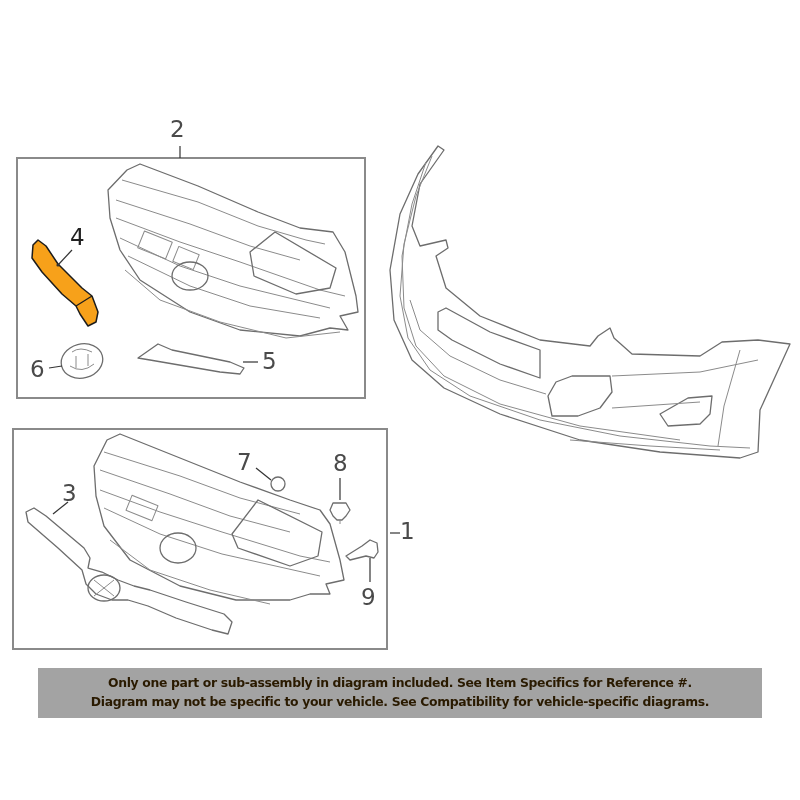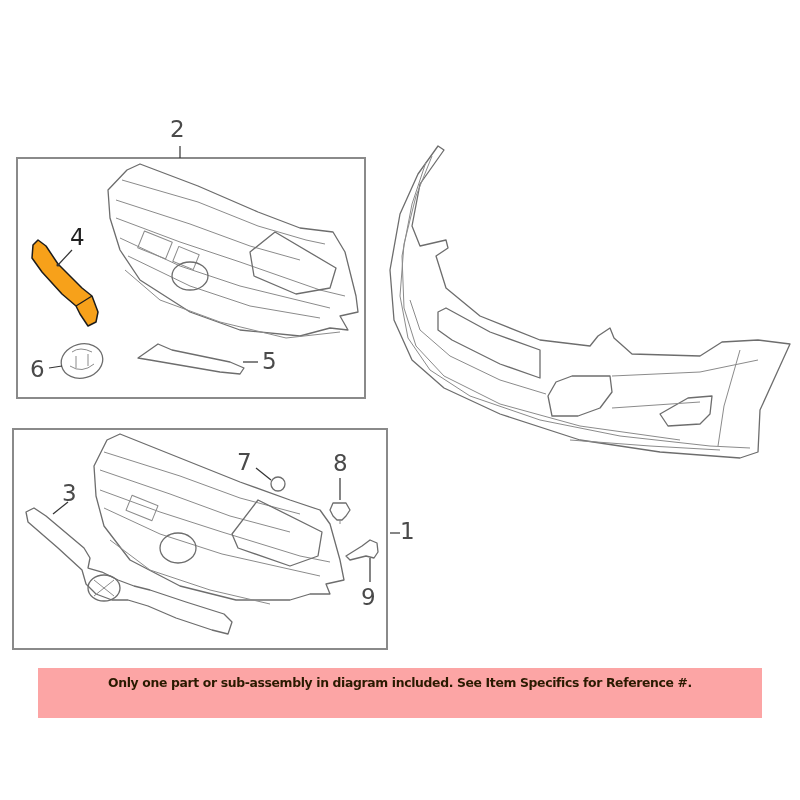--- a/index.html
+++ b/index.html
@@ -1,21 +1,21 @@
 <!DOCTYPE html>
 <html><head>
 <meta charset="utf-8">
 <style>
   html, body { margin: 0; padding: 0; background: #ffffff; }
   body { width: 800px; height: 800px; position: relative; overflow: hidden; font-family: "DejaVu Sans", sans-serif; }
   .stage { position: absolute; left: 0; top: 0; width: 800px; height: 800px; }
   .callout { position: absolute; font-family: "DejaVu Sans", sans-serif; font-size: 23px; color: #4a4a4a; line-height: 1; font-weight: normal; }
   .callout.dark { color: #222; }
   .box { position: absolute; border: 2px solid #8a8a8a; box-sizing: border-box; }
-  .banner { position: absolute; left: 38px; top: 668px; width: 724px; height: 50px; background: #fca5a5; box-sizing: border-box; padding: 5px 0 0 0; text-align: center; }
+  .banner { position: absolute; left: 38px; top: 668px; width: 724px; height: 50px; background: #a3a3a3; box-sizing: border-box; padding: 5px 0 0 0; text-align: center; }
   .banner-line { font-family: "DejaVu Sans", sans-serif; font-weight: bold; font-size: 12.4px; color: #2a1a00; line-height: 19px; white-space: nowrap; letter-spacing: -0.35px; }
   svg { position: absolute; left: 0; top: 0; }
   .ln { fill: none; stroke: #6d6d6d; stroke-width: 1.3; stroke-linejoin: round; stroke-linecap: round; }
   .ln2 { fill: none; stroke: #8b8b8b; stroke-width: 1; stroke-linejoin: round; }
   .lead { fill: none; stroke: #333; stroke-width: 1.2; }
 </style>
 </head>
 <body>
 
 <div class="stage">
@@ -114,14 +114,15 @@
   <div class="callout" style="left:30px; top:358px;">6</div>
   <div class="callout" style="left:262px; top:350px;">5</div>
   <div class="callout" style="left:237px; top:451px;">7</div>
   <div class="callout" style="left:333px; top:452px;">8</div>
   <div class="callout" style="left:62px; top:482px;">3</div>
   <div class="callout" style="left:400px; top:520px;">1</div>
   <div class="callout" style="left:361px; top:586px;">9</div>
 
   <div class="banner">
     <div class="banner-line">Only one part or sub-assembly in diagram included. See Item Specifics for Reference #.</div>
+    <div class="banner-line">Diagram may not be specific to your vehicle. See Compatibility for vehicle-specific diagrams.</div>
   </div>
 </div>
 
 </body></html>

